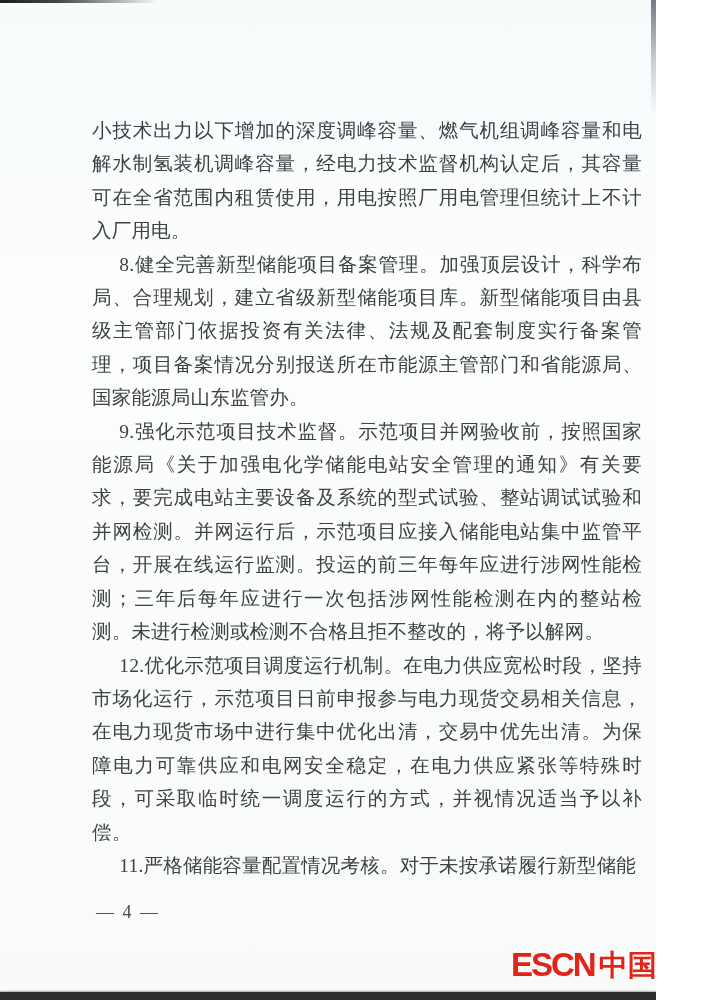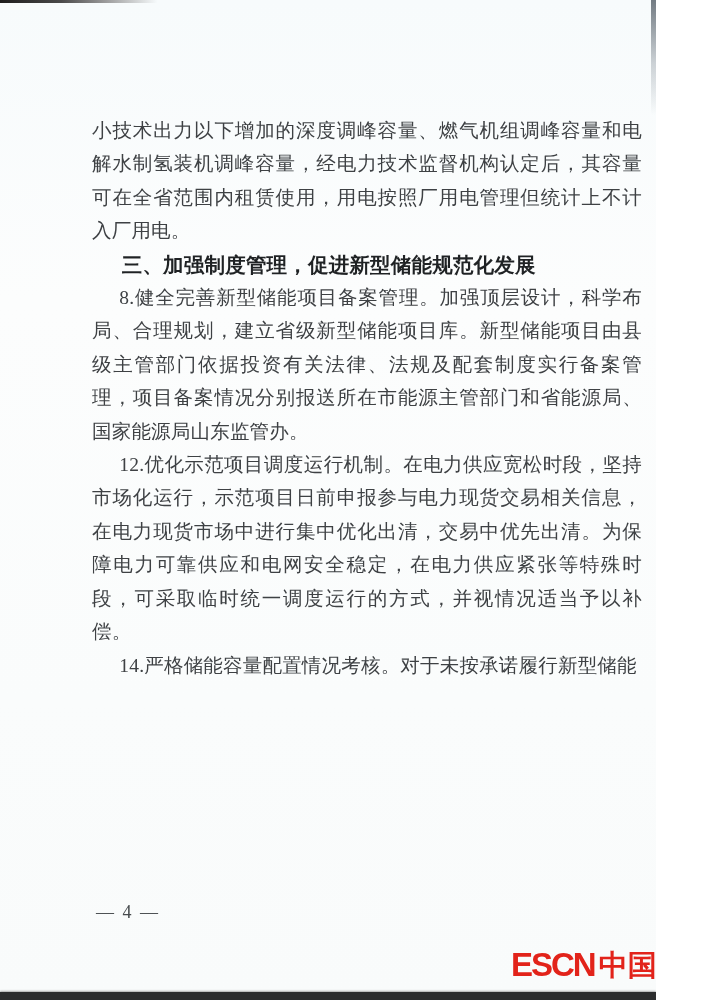--- a/index.html
+++ b/index.html
@@ -100,24 +100,24 @@
 </head>
 <body>
 
 <div class="page">
 
   <div class="scan-line-top"></div>
   <div class="scan-shadow-right"></div>
 
   <div class="text-block">
     <p class="para-continuation">小技术出力以下增加的深度调峰容量、燃气机组调峰容量和电解水制氢装机调峰容量，经电力技术监督机构认定后，其容量可在全省范围内租赁使用，用电按照厂用电管理但统计上不计入厂用电。</p>
-    <h2 class="section-heading">三、加强制度管理，促进新型储能规范化发展</h2>
     <p class="para-numbered">8.健全完善新型储能项目备案管理。加强顶层设计，科学布局、合理规划，建立省级新型储能项目库。新型储能项目由县级主管部门依据投资有关法律、法规及配套制度实行备案管理，项目备案情况分别报送所在市能源主管部门和省能源局、国家能源局山东监管办。</p>
+    <p class="para-numbered">9.强化示范项目技术监督。示范项目并网验收前，按照国家能源局《关于加强电化学储能电站安全管理的通知》有关要求，要完成电站主要设备及系统的型式试验、整站调试试验和并网检测。并网运行后，示范项目应接入储能电站集中监管平台，开展在线运行监测。投运的前三年每年应进行涉网性能检测；三年后每年应进行一次包括涉网性能检测在内的整站检测。未进行检测或检测不合格且拒不整改的，将予以解网。</p>
     <p class="para-numbered">12.优化示范项目调度运行机制。在电力供应宽松时段，坚持市场化运行，示范项目日前申报参与电力现货交易相关信息，在电力现货市场中进行集中优化出清，交易中优先出清。为保障电力可靠供应和电网安全稳定，在电力供应紧张等特殊时段，可采取临时统一调度运行的方式，并视情况适当予以补偿。</p>
-    <p class="para-numbered">14.严格储能容量配置情况考核。对于未按承诺履行新型储能</p>
+    <p class="para-numbered">11.严格储能容量配置情况考核。对于未按承诺履行新型储能</p>
   </div>
 
   <div class="page-number">— 4 —</div>
 
   <div class="watermark">
     <span class="wm-latin">ESCN</span><span class="wm-cn">中国储能网</span>
   </div>
 
   <div class="bottom-line"></div>
 

